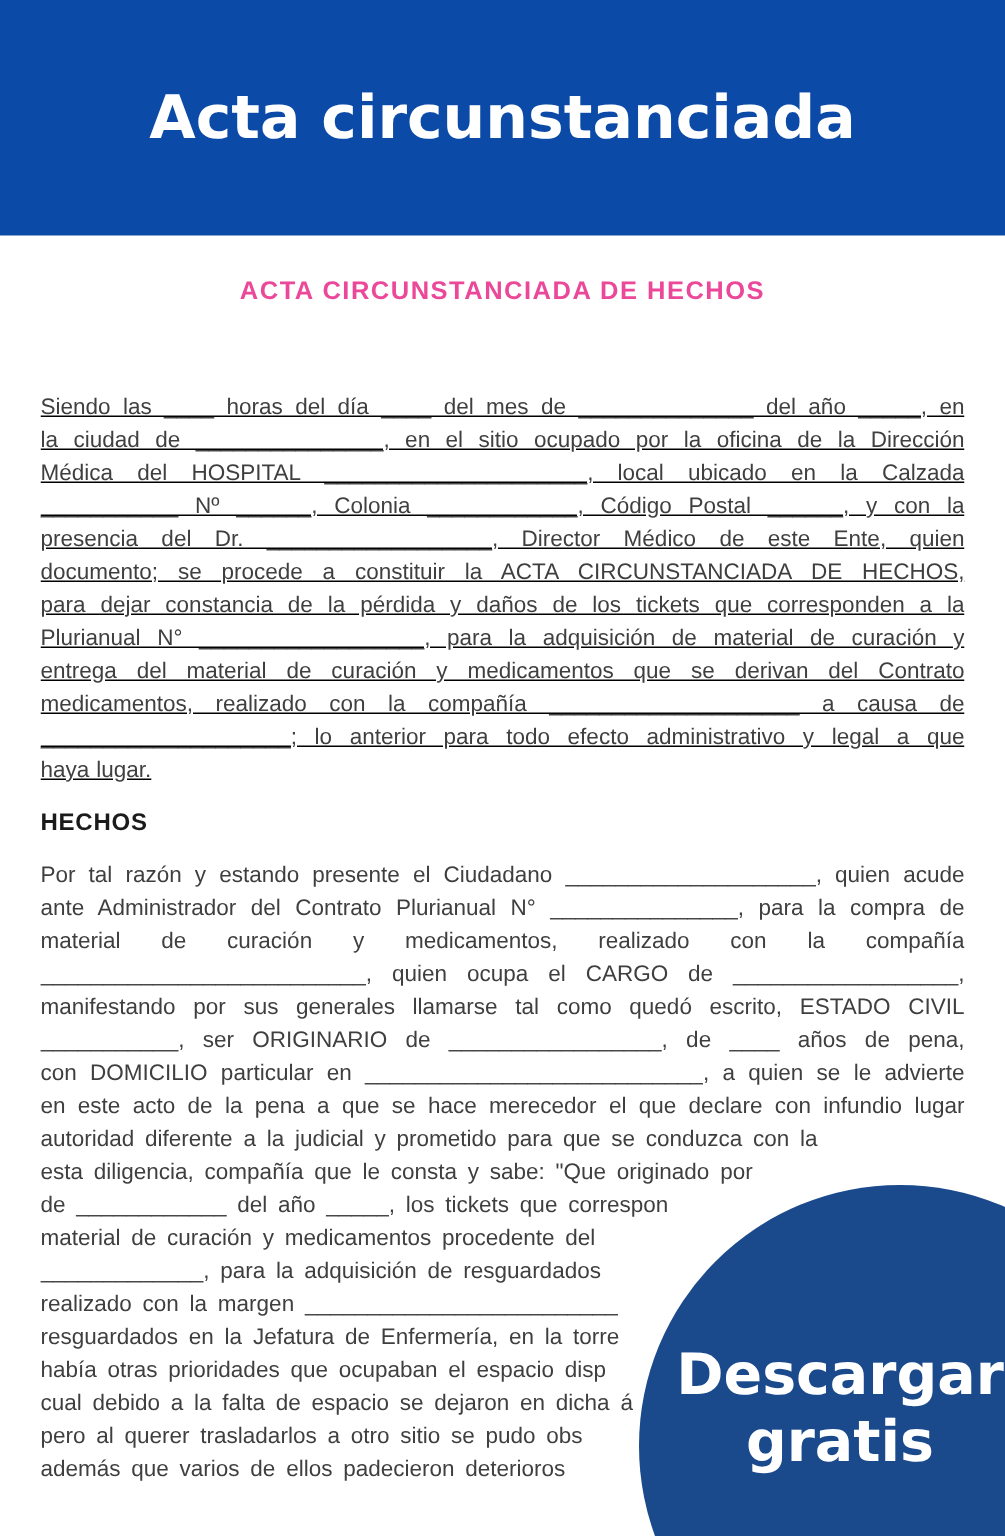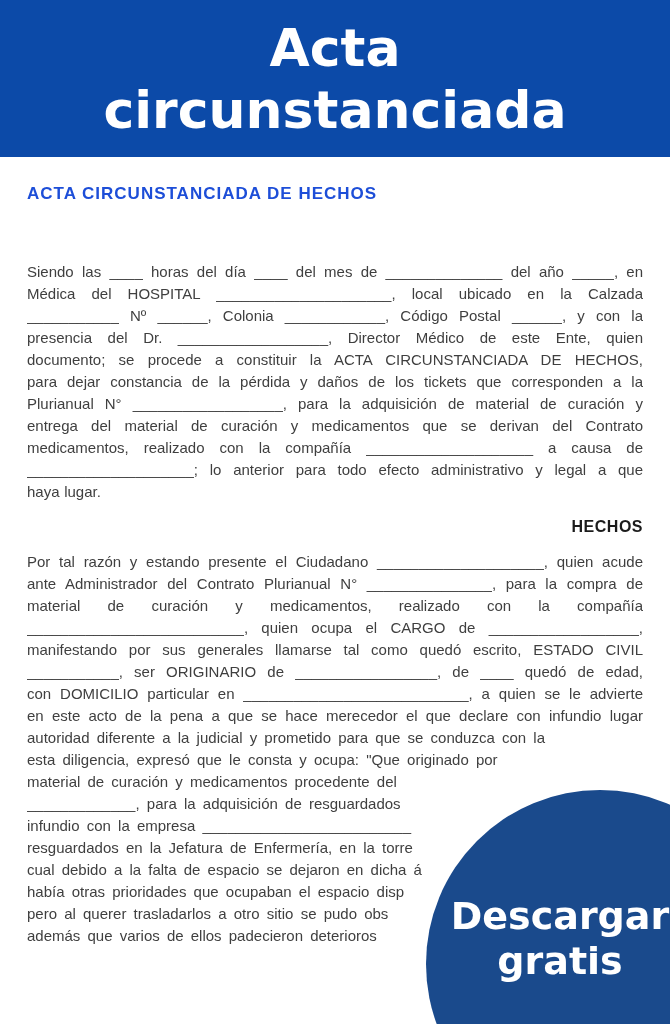--- a/index.html
+++ b/index.html
@@ -19,49 +19,50 @@
     align-items: center;
     justify-content: center;
   }
   .banner-title {
     width: 600px;
     margin: 11px;
     text-align: center;
     color: #ffffff;
     font-family: "DejaVu Sans", sans-serif;
     font-weight: 700;
-    font-size: 52px;
+    font-size: 40px;
     line-height: 62px;
   }
   
   .doc { padding: 0 27px; }
   .doc-title {
     margin: 27px 0 0;
+    text-align: center;
     font-size: 17px;
     line-height: 20px;
     font-weight: 700;
     letter-spacing: 1px;
-    color: #1d4ed8;
+    color: #ec4899;
   }
   .para { margin: 0; }
-  .para-1 { margin-top: 57px; }
+  .para-1 { margin-top: 57px; text-decoration: underline; }
   .line {
     font-size: 15px;
     line-height: 22px;
     height: 22px;
     overflow: hidden;
     color: var(--body-text, #3F3F3F);
     text-align: justify;
     text-align-last: justify;
     word-spacing: 0.5px;
   }
   .para-1 .line:last-child { text-align-last: left; }
   .section-heading {
     margin: 13px 0;
-    text-align: right;
+    text-align: left;
     font-size: 16px;
     line-height: 22px;
     font-weight: 700;
     letter-spacing: 0.5px;
     color: #1b1b1b;
   }
   
   .para-2 .line:nth-child(n+9) {
     text-align: left;
     text-align-last: left;
@@ -100,20 +101,21 @@
   <header class="banner">
     <h1 class="banner-title">Acta circunstanciada</h1>
   </header>
 
   <main class="doc">
     <h2 class="doc-title">ACTA CIRCUNSTANCIADA DE HECHOS</h2>
 
     <section class="para para-1">
 
     <div class="line">Siendo las ____ horas del día ____ del mes de ______________ del año _____, en</div>
+        <div class="line">la ciudad de _______________, en el sitio ocupado por la oficina de la Dirección</div>
         <div class="line">Médica del HOSPITAL _____________________, local ubicado en la Calzada</div>
         <div class="line">___________ Nº ______, Colonia ____________, Código Postal ______, y con la</div>
         <div class="line">presencia del Dr. __________________, Director Médico de este Ente, quien</div>
         <div class="line">documento; se procede a constituir la ACTA CIRCUNSTANCIADA DE HECHOS,</div>
         <div class="line">para dejar constancia de la pérdida y daños de los tickets que corresponden a la</div>
         <div class="line">Plurianual N° __________________, para la adquisición de material de curación y</div>
         <div class="line">entrega del material de curación y medicamentos que se derivan del Contrato</div>
         <div class="line">medicamentos, realizado con la compañía ____________________ a causa de</div>
         <div class="line">____________________; lo anterior para todo efecto administrativo y legal a que</div>
         <div class="line">haya lugar.</div>
@@ -121,31 +123,32 @@
 
     <h3 class="section-heading">HECHOS</h3>
 
     <section class="para para-2">
 
     <div class="line">Por tal razón y estando presente el Ciudadano ____________________, quien acude</div>
         <div class="line">ante Administrador del Contrato Plurianual N° _______________, para la compra de</div>
         <div class="line">material de curación y medicamentos, realizado con la compañía</div>
         <div class="line">__________________________, quien ocupa el CARGO de __________________,</div>
         <div class="line">manifestando por sus generales llamarse tal como quedó escrito, ESTADO CIVIL</div>
-        <div class="line">___________, ser ORIGINARIO de _________________, de ____ quedó de edad,</div>
+        <div class="line">___________, ser ORIGINARIO de _________________, de ____ años de pena,</div>
         <div class="line">con DOMICILIO particular en ___________________________, a quien se le advierte</div>
         <div class="line">en este acto de la pena a que se hace merecedor el que declare con infundio lugar</div>
         <div class="line">autoridad diferente a la judicial y prometido para que se conduzca con la</div>
-        <div class="line">esta diligencia, expresó que le consta y ocupa: "Que originado por</div>
+        <div class="line">esta diligencia, compañía que le consta y sabe: "Que originado por</div>
+        <div class="line">de ____________ del año _____, los tickets que correspon</div>
         <div class="line">material de curación y medicamentos procedente del</div>
         <div class="line">_____________, para la adquisición de resguardados</div>
-        <div class="line">infundio con la empresa _________________________</div>
+        <div class="line">realizado con la margen _________________________</div>
         <div class="line">resguardados en la Jefatura de Enfermería, en la torre</div>
+        <div class="line">había otras prioridades que ocupaban el espacio disp</div>
         <div class="line">cual debido a la falta de espacio se dejaron en dicha á</div>
-        <div class="line">había otras prioridades que ocupaban el espacio disp</div>
         <div class="line">pero al querer trasladarlos a otro sitio se pudo obs</div>
         <div class="line">además que varios de ellos padecieron deterioros</div>
       </section>
   </main>
 
   <div class="badge">
     <div class="badge-label">Descargar gratis</div>
   </div>
 
 </div>

